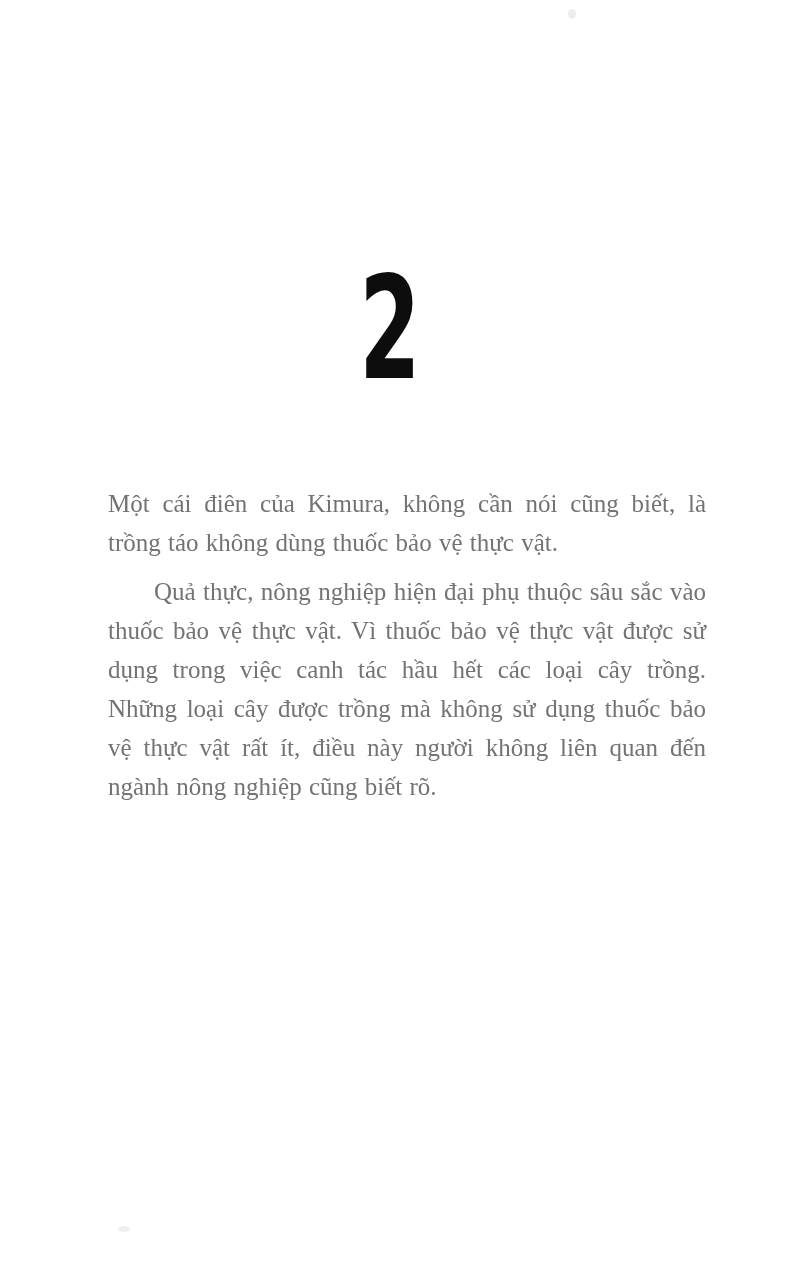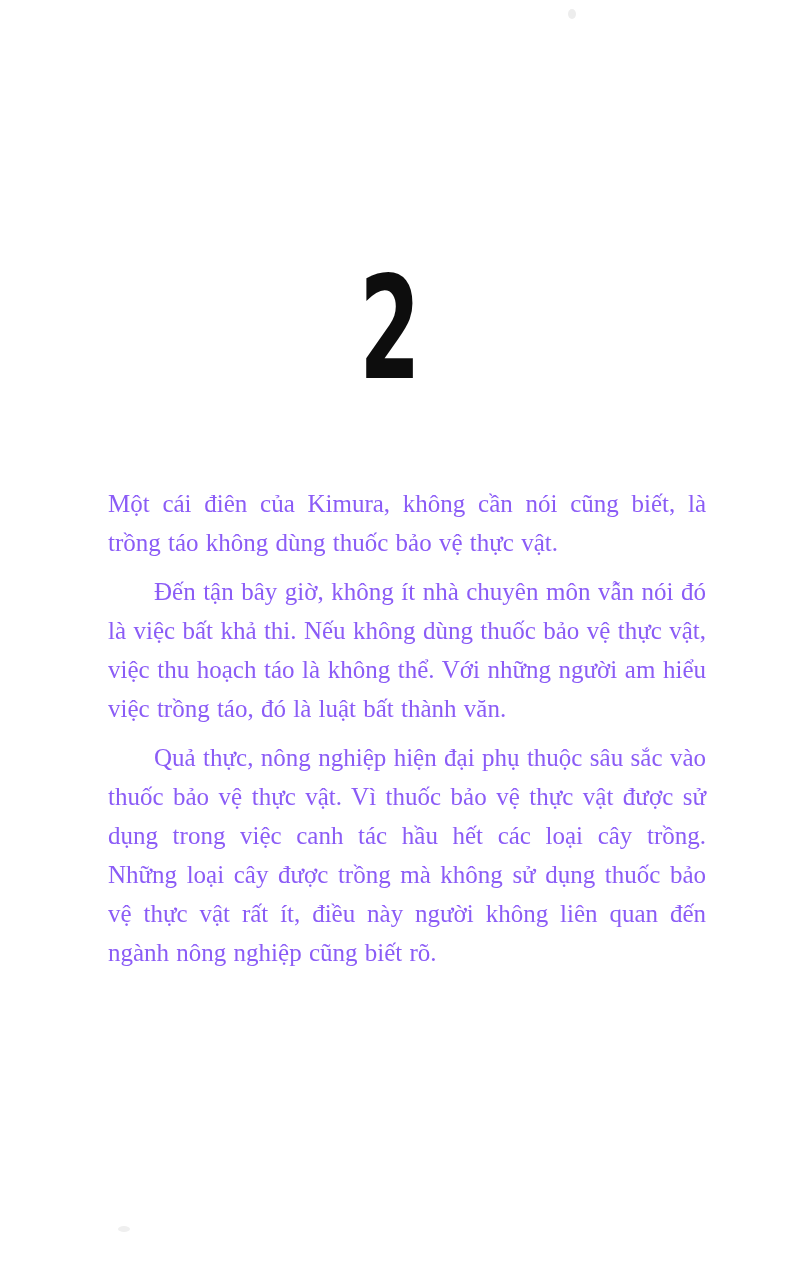--- a/index.html
+++ b/index.html
@@ -25,21 +25,21 @@
     color: #0d0d0d;
     transform: scaleX(0.62);
     transform-origin: 50% 50%;
     letter-spacing: 0;
   }
   .text-block {
     position: absolute;
     top: 484px;
     left: 108px;
     width: 598px;
-    color: #8b5cf6;
+    color: #737373;
     font-size: 25px;
     line-height: 39px;
     text-align: justify;
     text-justify: inter-word;
   }
   .text-block p {
     margin-bottom: 10px;
     word-spacing: 1px;
   }
   .text-block p.indent {
@@ -63,19 +63,18 @@
 <body>
 
 <div class="page">
 
   <div class="scan-smudge smudge-top"></div>
 
   <div class="chapter-number">2</div>
 
   <div class="text-block">
     <p>Một cái điên của Kimura, không cần nói cũng biết, là trồng táo không dùng thuốc bảo vệ thực vật.</p>
-    <p class="indent">Đến tận bây giờ, không ít nhà chuyên môn vẫn nói đó là việc bất khả thi. Nếu không dùng thuốc bảo vệ thực vật, việc thu hoạch táo là không thể. Với những người am hiểu việc trồng táo, đó là luật bất thành văn.</p>
     <p class="indent">Quả thực, nông nghiệp hiện đại phụ thuộc sâu sắc vào thuốc bảo vệ thực vật. Vì thuốc bảo vệ thực vật được sử dụng trong việc canh tác hầu hết các loại cây trồng. Những loại cây được trồng mà không sử dụng thuốc bảo vệ thực vật rất ít, điều này người không liên quan đến ngành nông nghiệp cũng biết rõ.</p>
   </div>
 
   <div class="scan-smudge smudge-bottom"></div>
 
 </div>
 
 </body></html>

